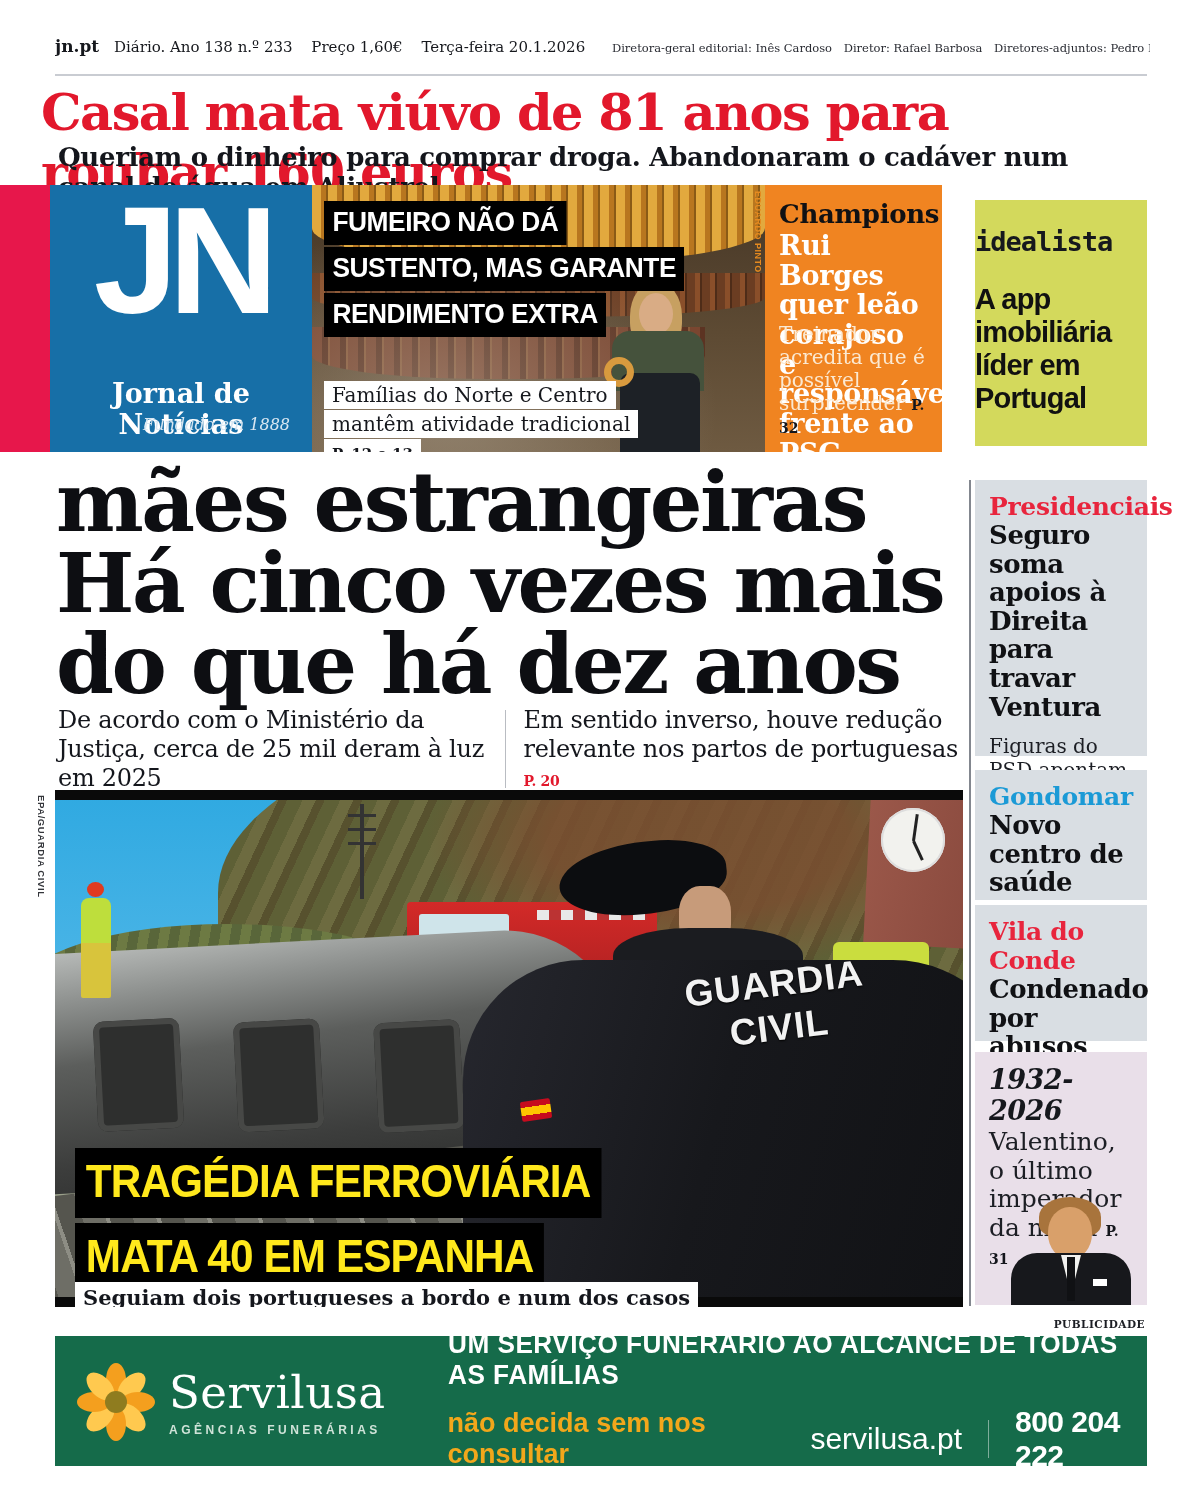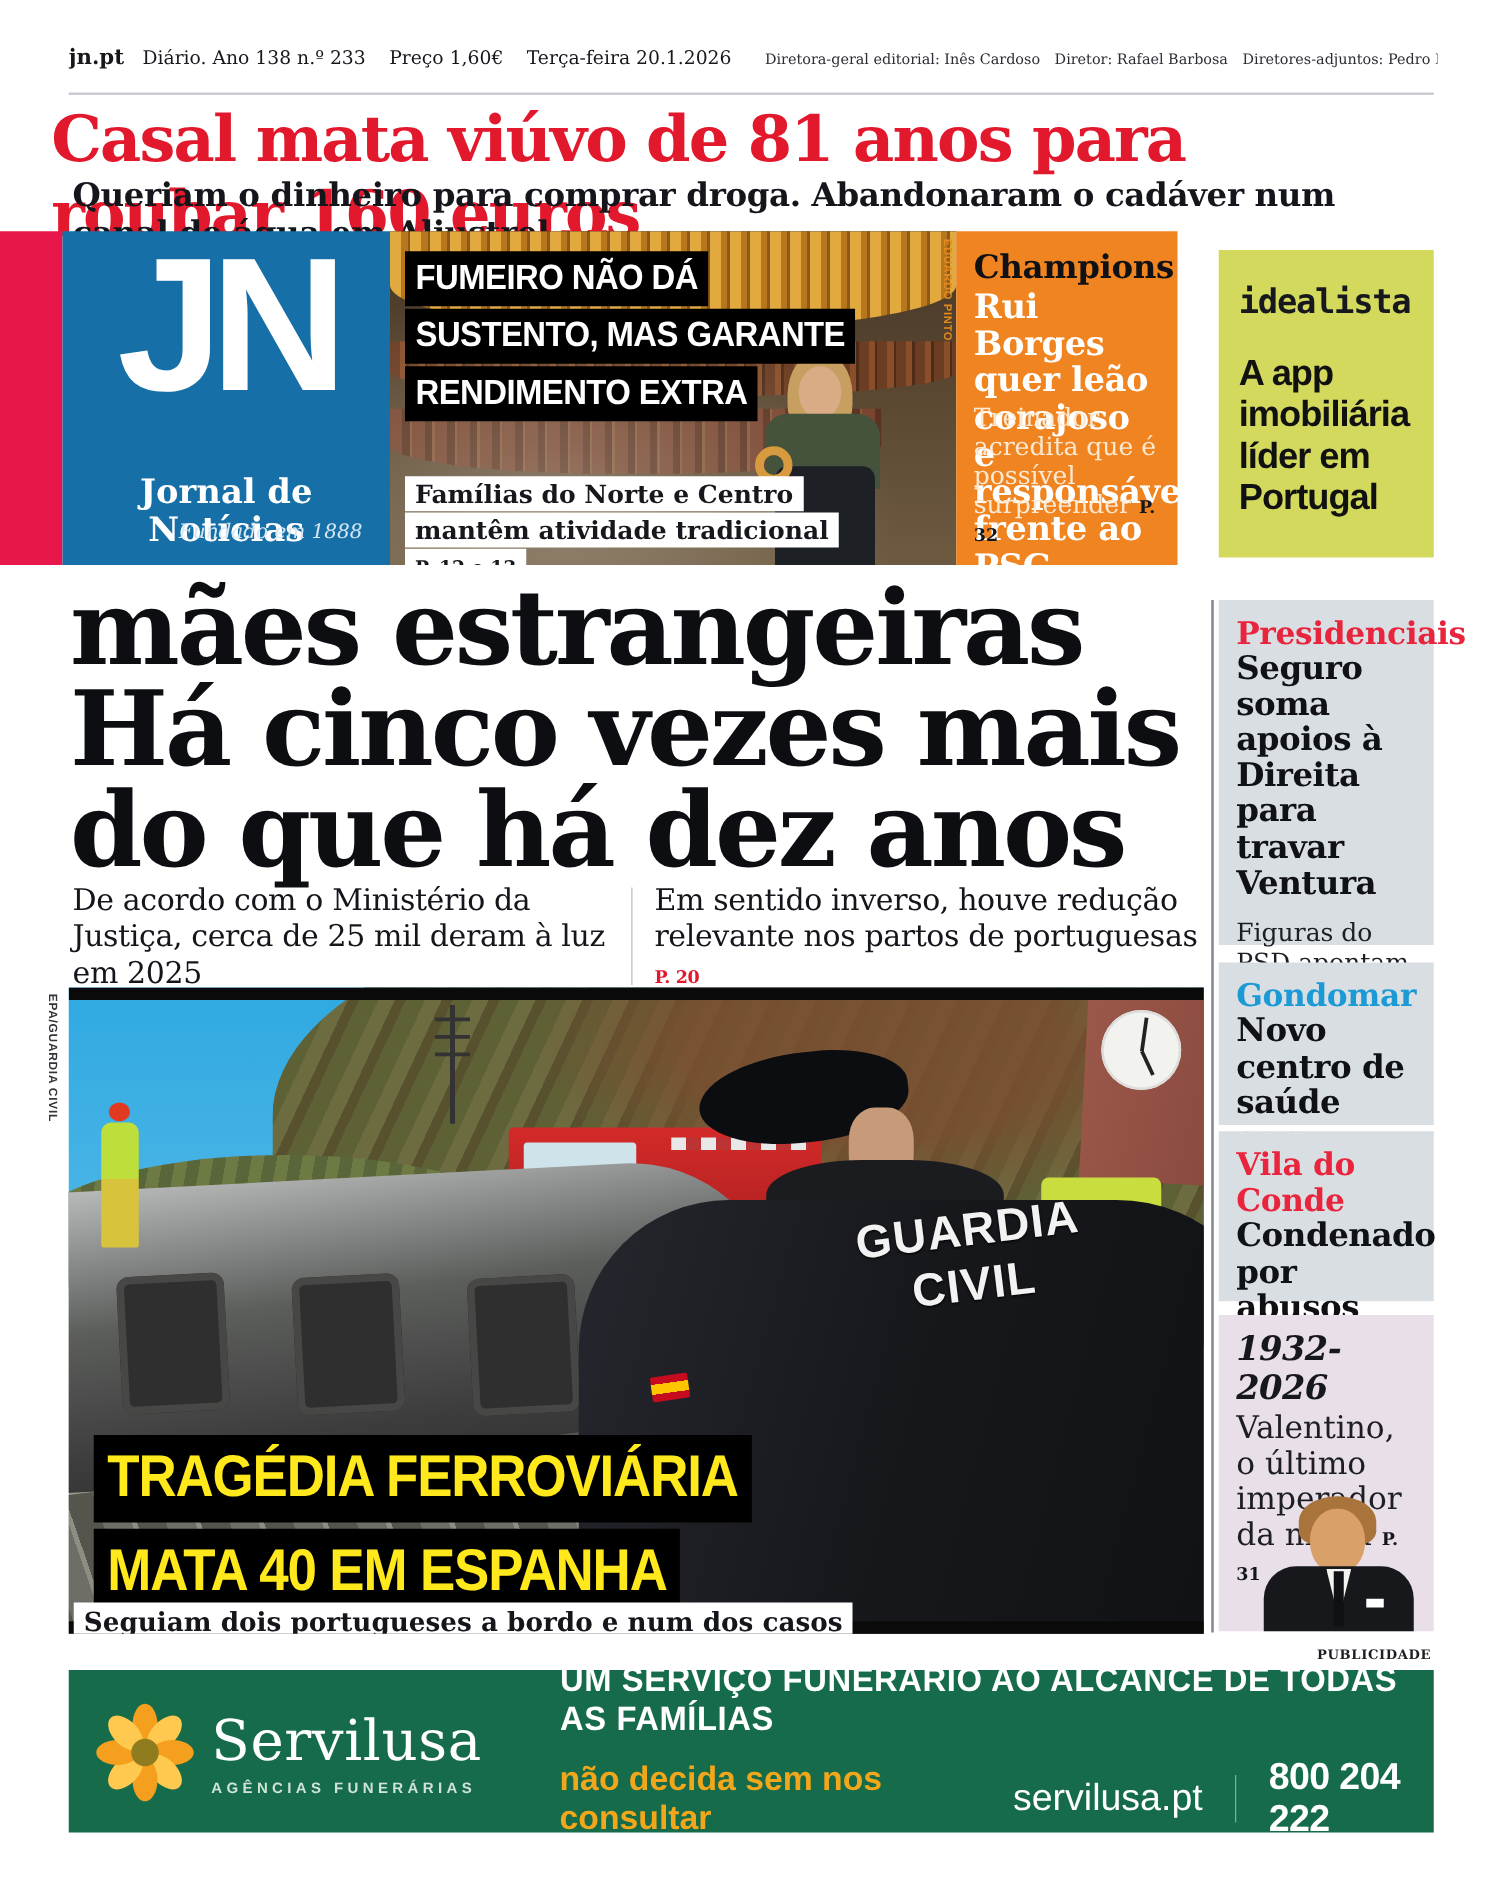--- a/index.html
+++ b/index.html
@@ -47,32 +47,32 @@
   .fum-woman-face { position:absolute; left:327px; top:108px; width:34px; height:42px; border-radius:50%; background:#d9ac85; }
   .fum-woman-top { position:absolute; left:300px; top:146px; width:92px; height:60px; border-radius:18px 18px 0 0; background:#45523c; }
   .fum-woman-apron { position:absolute; left:308px; top:188px; width:80px; height:79px; border-radius:10px 10px 0 0; background:#1d2126; }
   .fum-loop { position:absolute; left:292px; top:172px; width:30px; height:30px; border-radius:50%; border:7px solid #d89a3e; }
   .fum-title { position:absolute; left:12px; top:16px; line-height:38px; }
   .fum-title span { display:inline-block; background:#000; color:#fff; padding:2px 9px 4px;
     font-family:"Liberation Sans",sans-serif; font-weight:800; font-size:28px; letter-spacing:-.5px;
     transform:scaleX(.94); transform-origin:left; margin-bottom:2px; }
   .fum-cap { position:absolute; left:12px; top:196px; line-height:26px; }
   .fum-cap span { display:inline-block; background:#fff; color:#16181d; padding:1px 8px;
-    font-size:20px; font-weight:700; }
+    font-size:20px; font-weight:400; }
   .fum-cap .chip { font-size:15px; font-weight:800; padding:2px 8px 3px; }
   .fum-credit { position:absolute; right:2px; top:6px; writing-mode:vertical-rl; font-family:"Liberation Sans",sans-serif;
     font-size:9px; font-weight:700; color:#e58a1f; letter-spacing:.5px; }
 
   .champions { position:absolute; left:765px; top:185px; width:177px; height:267px; background:#f08421; padding:14px 14px; }
   .ch-kicker { font-size:26px; font-weight:800; color:#101114; letter-spacing:-.3px; }
   .ch-head { font-size:27px; font-weight:700; color:#fff; line-height:1.1; letter-spacing:-.3px; margin-top:2px; }
   .ch-deck { position:absolute; left:14px; bottom:14px; width:150px; font-size:20px; color:#fbe9d2; line-height:1.15; }
   .ch-deck .pref { font-size:14px; }
 
-  .idealista { position:absolute; left:975px; top:200px; width:172px; height:246px; background:#d3d95c; padding:26px 16px; }
+  .idealista { position:absolute; left:975px; top:200px; width:172px; height:246px; background:#d3d95c; padding:26px 0; }
   .id-brand { font-family:"DejaVu Sans Mono","Liberation Mono",monospace; font-weight:800; font-size:27px; color:#16181d; letter-spacing:-1px; }
   .id-text { margin-top:26px; font-family:"Liberation Sans",sans-serif; font-weight:800; font-size:29px;
     line-height:1.14; color:#111; letter-spacing:-.8px; }
 
   
   .lead-head { position:absolute; left:56px; top:462px; width:910px;
     font-size:83px; font-weight:700; color:#0d0e12; letter-spacing:-2.5px; line-height:81px; }
   .lead-decks { position:absolute; left:58px; top:706px; width:905px; display:flex; }
   .lead-col { font-size:24px; font-weight:500; color:#14161c; line-height:1.2; letter-spacing:-.3px; }
   .lead-col.l { width:435px; }
@@ -149,21 +149,21 @@
     background:linear-gradient(105deg,#26272e 0%,#17181c 45%,#101114 100%); }
   .vest-patch { position:absolute; left:190px; top:120px; width:250px; height:110px; transform:rotate(-7deg);
     color:#f2f2f2; text-align:center; font-family:"Liberation Sans",sans-serif; font-weight:800;
     font-size:37px; line-height:44px; letter-spacing:1px; text-shadow:0 1px 2px #000; }
   .flag { position:absolute; left:58px; top:258px; width:30px; height:20px; transform:rotate(-8deg);
     background:linear-gradient(180deg,#c60b1e 0 30%,#ffc400 30% 70%,#c60b1e 70%); border-radius:2px; }
   .trag { position:absolute; left:20px; top:358px; z-index:7; line-height:62px; }
   .trag span { display:inline-block; background:#000; color:#ffe81c; padding:2px 12px 6px;
     font-family:"Liberation Sans",sans-serif; font-weight:800; font-size:47px; letter-spacing:-1px;
     transform:scaleX(.9); transform-origin:left; }
-  .trag-deck { position:absolute; left:4px; top:492px; z-index:7; line-height:0; }
+  .trag-deck { position:absolute; left:20px; top:492px; z-index:7; line-height:0; }
   .trag-deck span { display:inline-block; background:#fff; color:#14161c; padding:3px 8px;
     font-size:21px; font-weight:600; line-height:26px; }
   .photo-credit { position:absolute; left:36px; top:795px; writing-mode:vertical-rl; font-family:"Liberation Sans",sans-serif;
     font-size:9.5px; font-weight:700; color:#33353a; letter-spacing:.6px; }
 
   .publicidade { position:absolute; right:55px; top:1318px; font-size:10.5px; font-weight:700; color:#1c1e24; letter-spacing:.5px; }
 
   
   .servilusa { position:absolute; left:55px; top:1336px; width:1092px; height:130px; background:#156b4a;
     display:flex; align-items:center; }

